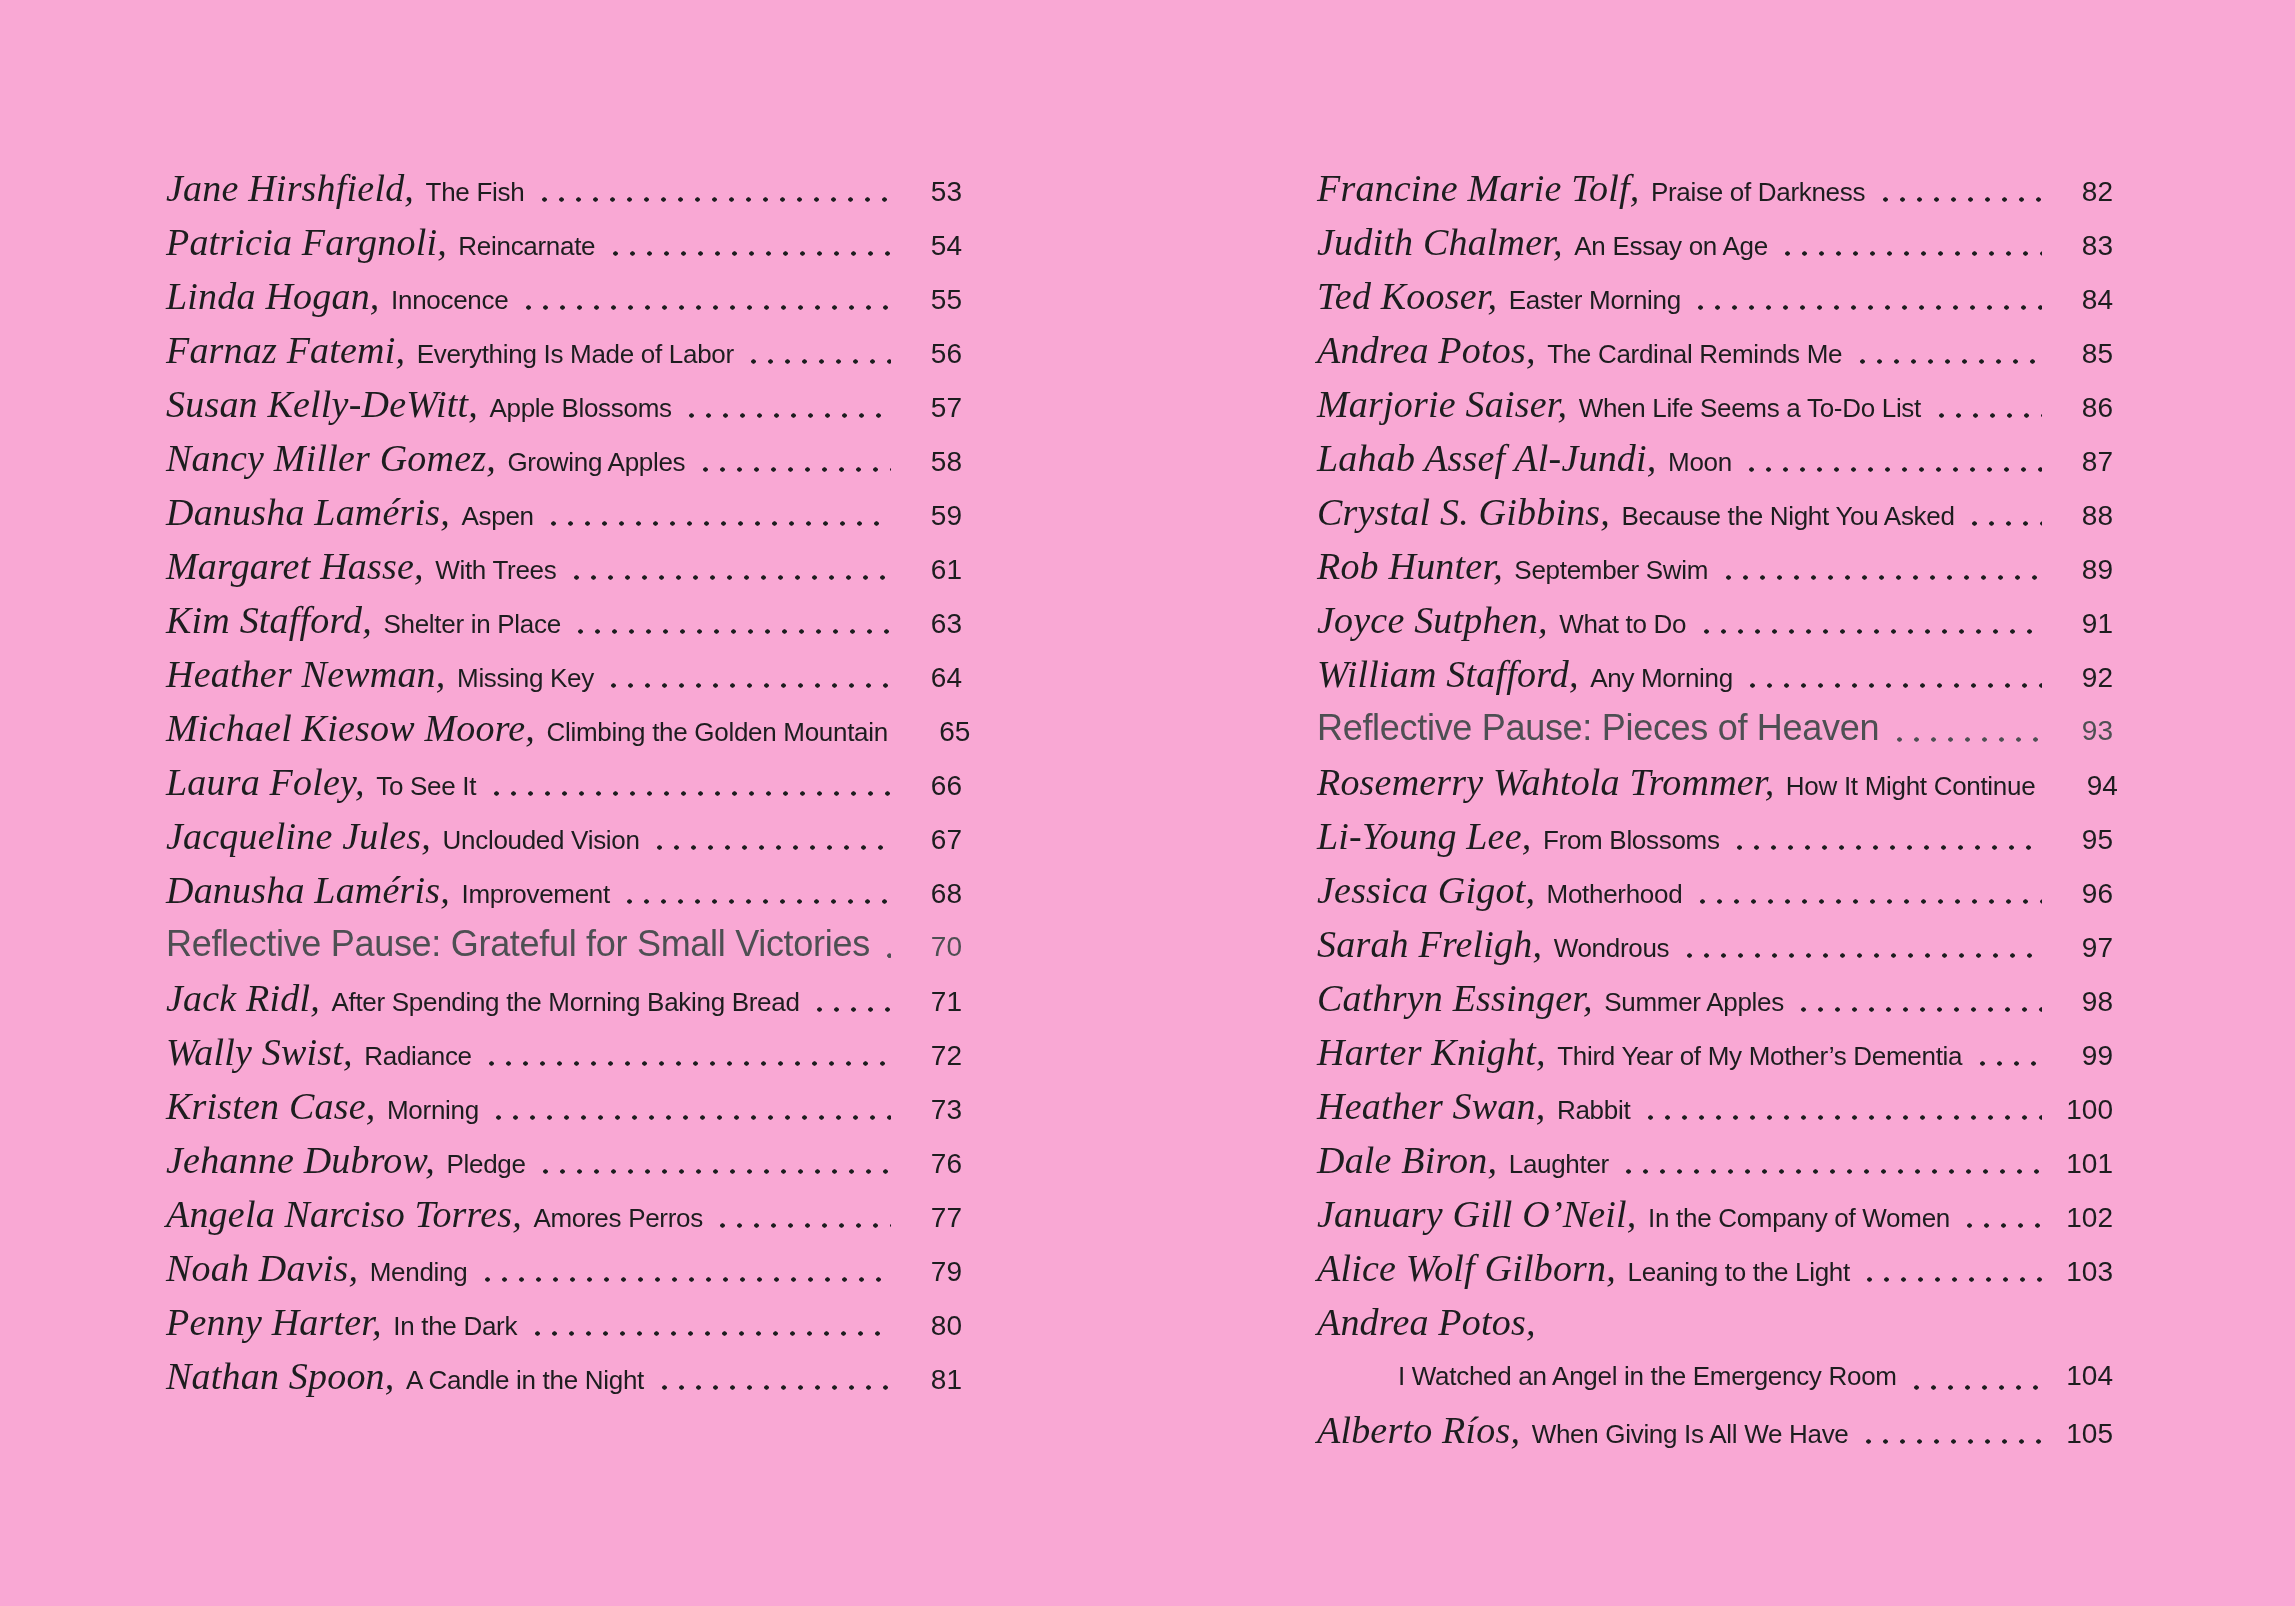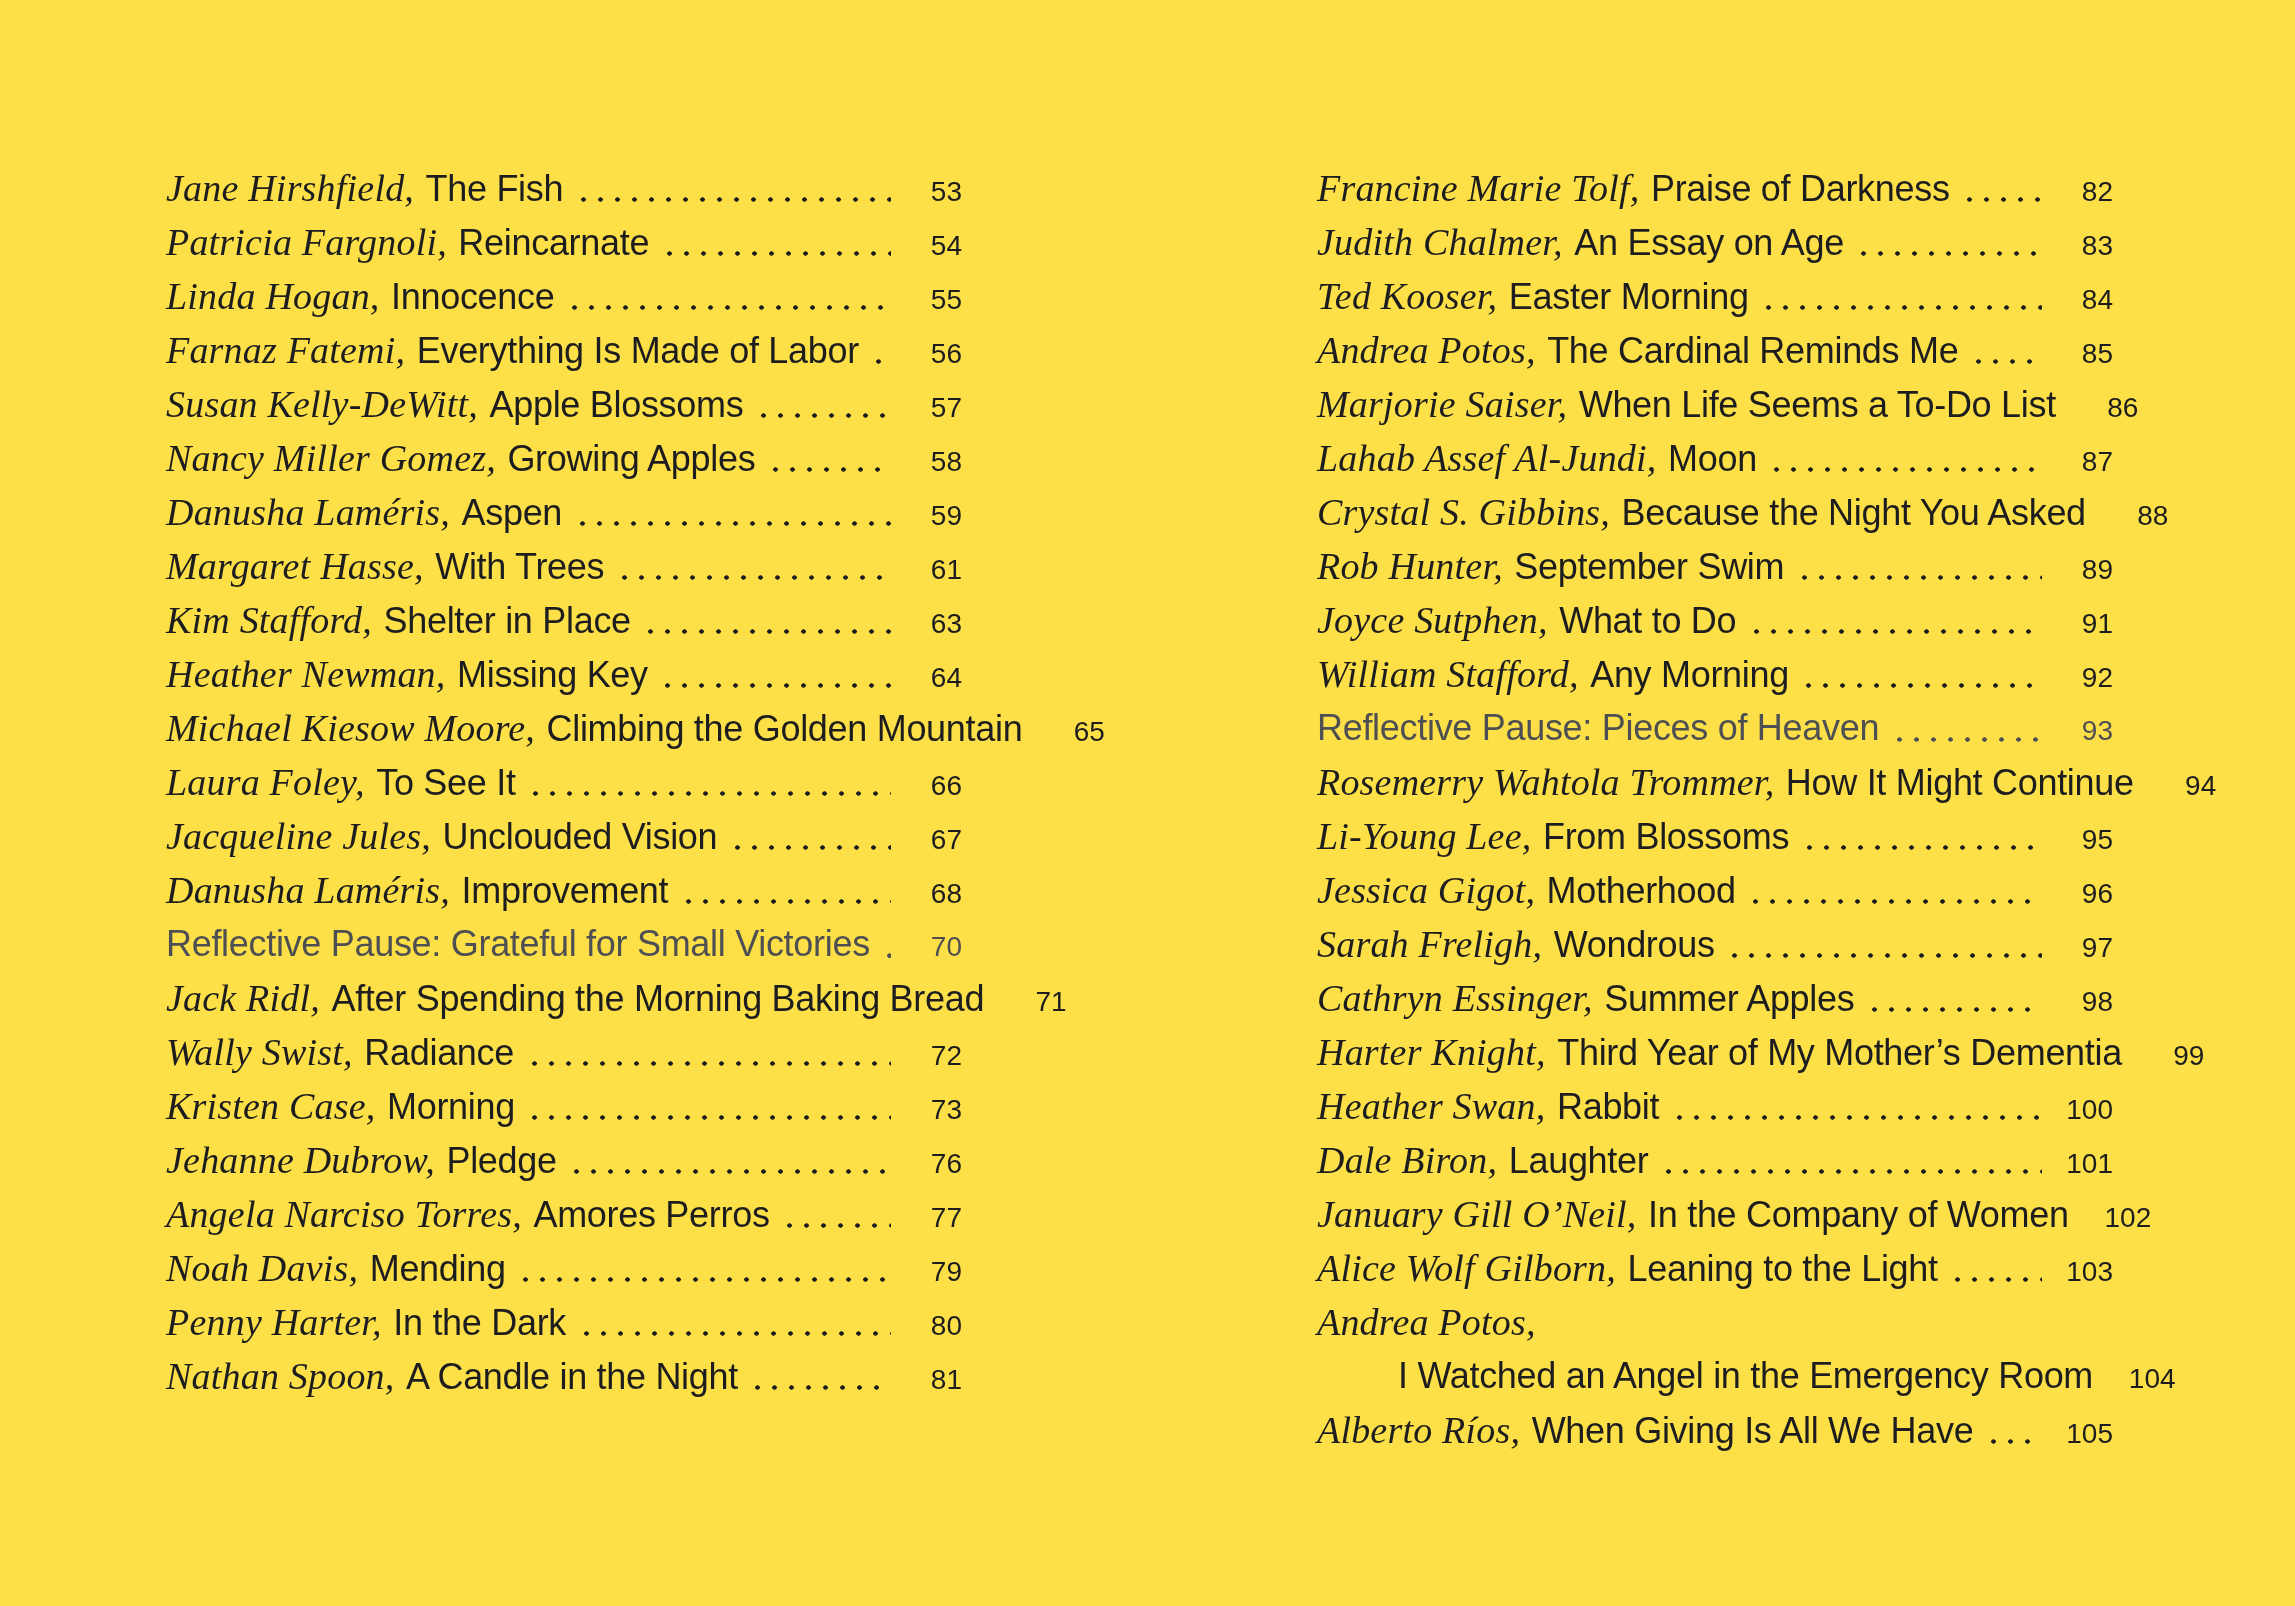--- a/index.html
+++ b/index.html
@@ -11,21 +11,21 @@
     width: 2295px;
     height: 1607px;
     position: relative;
     font-family: "Liberation Sans", sans-serif;
     color: #1d1d1f;
     overflow: hidden;
   }
   .spread {
     position: absolute;
     inset: 0;
-    background: #fde047;
+    background: #f9a8d4;
     padding-left: 39px;
   }
   .toc-column {
     position: absolute;
     top: 161px;
     width: 796px;
   }
   .toc-column.left  { left: 166px;  }
   .toc-column.right { left: 1317px; }
 
@@ -39,21 +39,21 @@
   }
   .author {
     flex: 0 0 auto;
     font-family: "Liberation Serif", "DejaVu Serif", serif;
     font-style: italic;
     font-size: 38px;
     letter-spacing: 0.2px;
   }
   .title {
     flex: 0 0 auto;
-    font-size: 36px;
+    font-size: 26px;
     letter-spacing: -0.3px;
     padding-left: 11.5px;
   }
   .row.title-line .title { padding-left: 81px; }
   .pause-label {
     flex: 0 0 auto;
     font-size: 36px;
     letter-spacing: -0.3px;
   }
   .dots {

